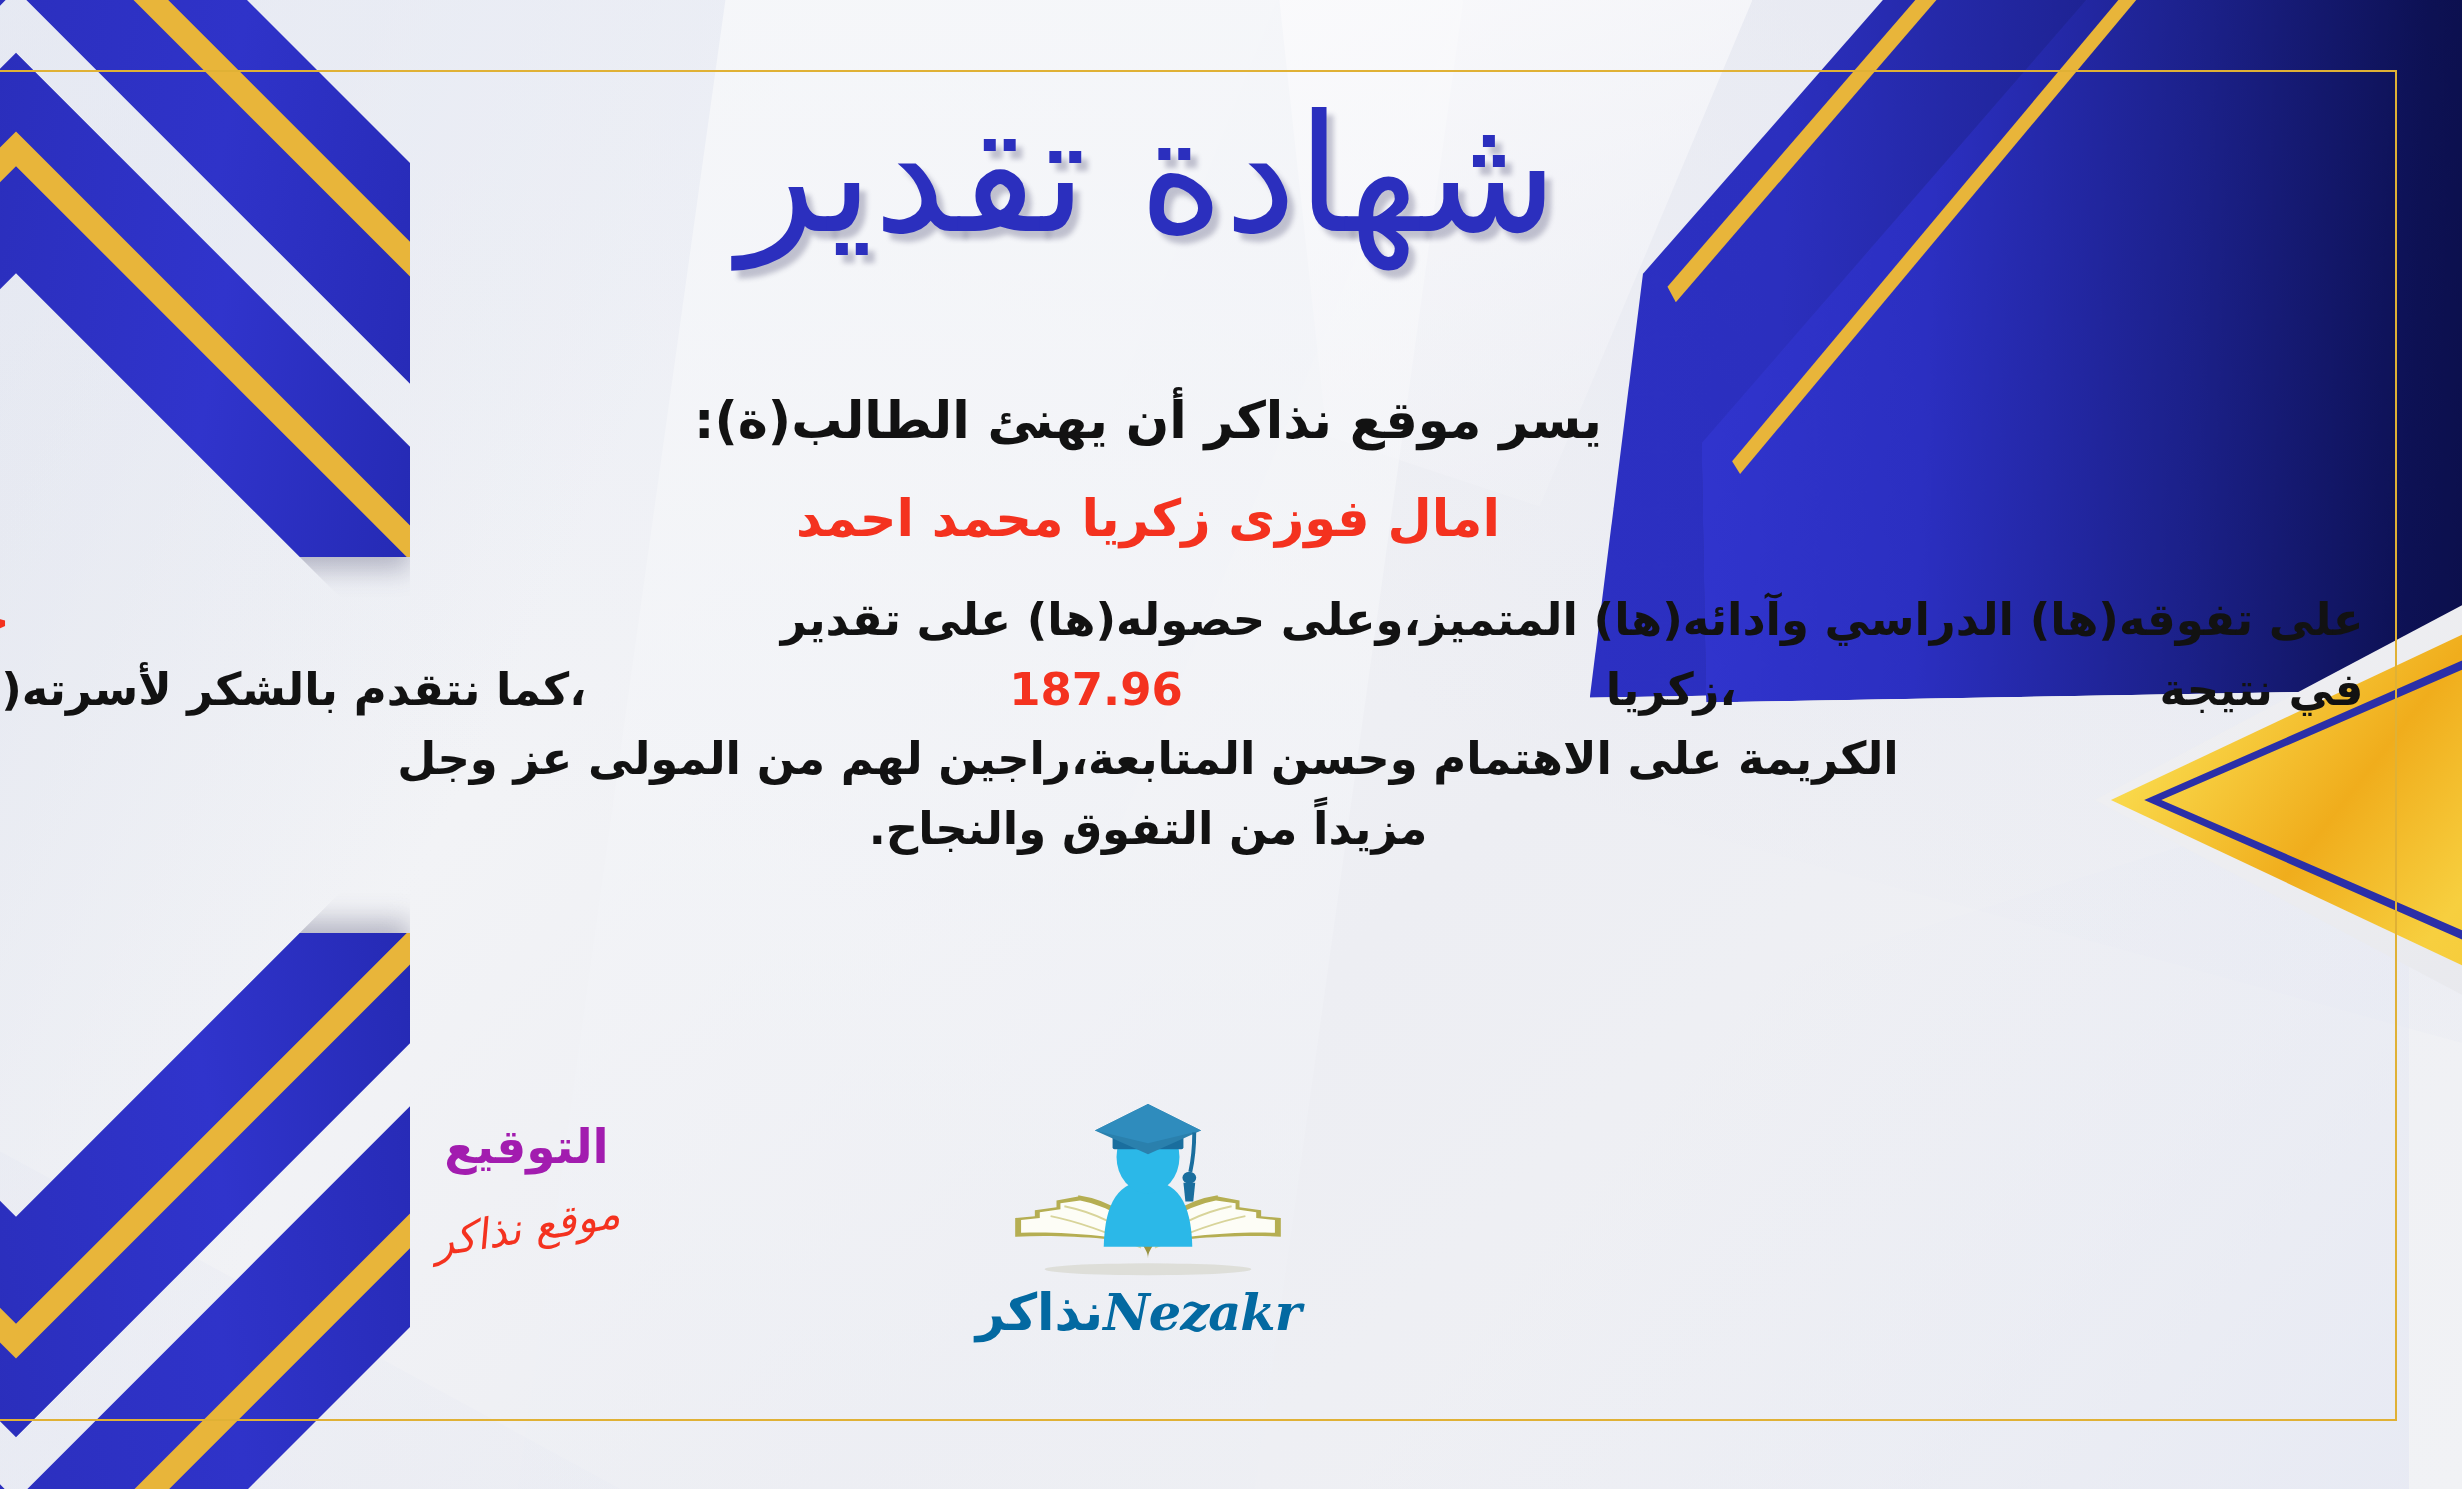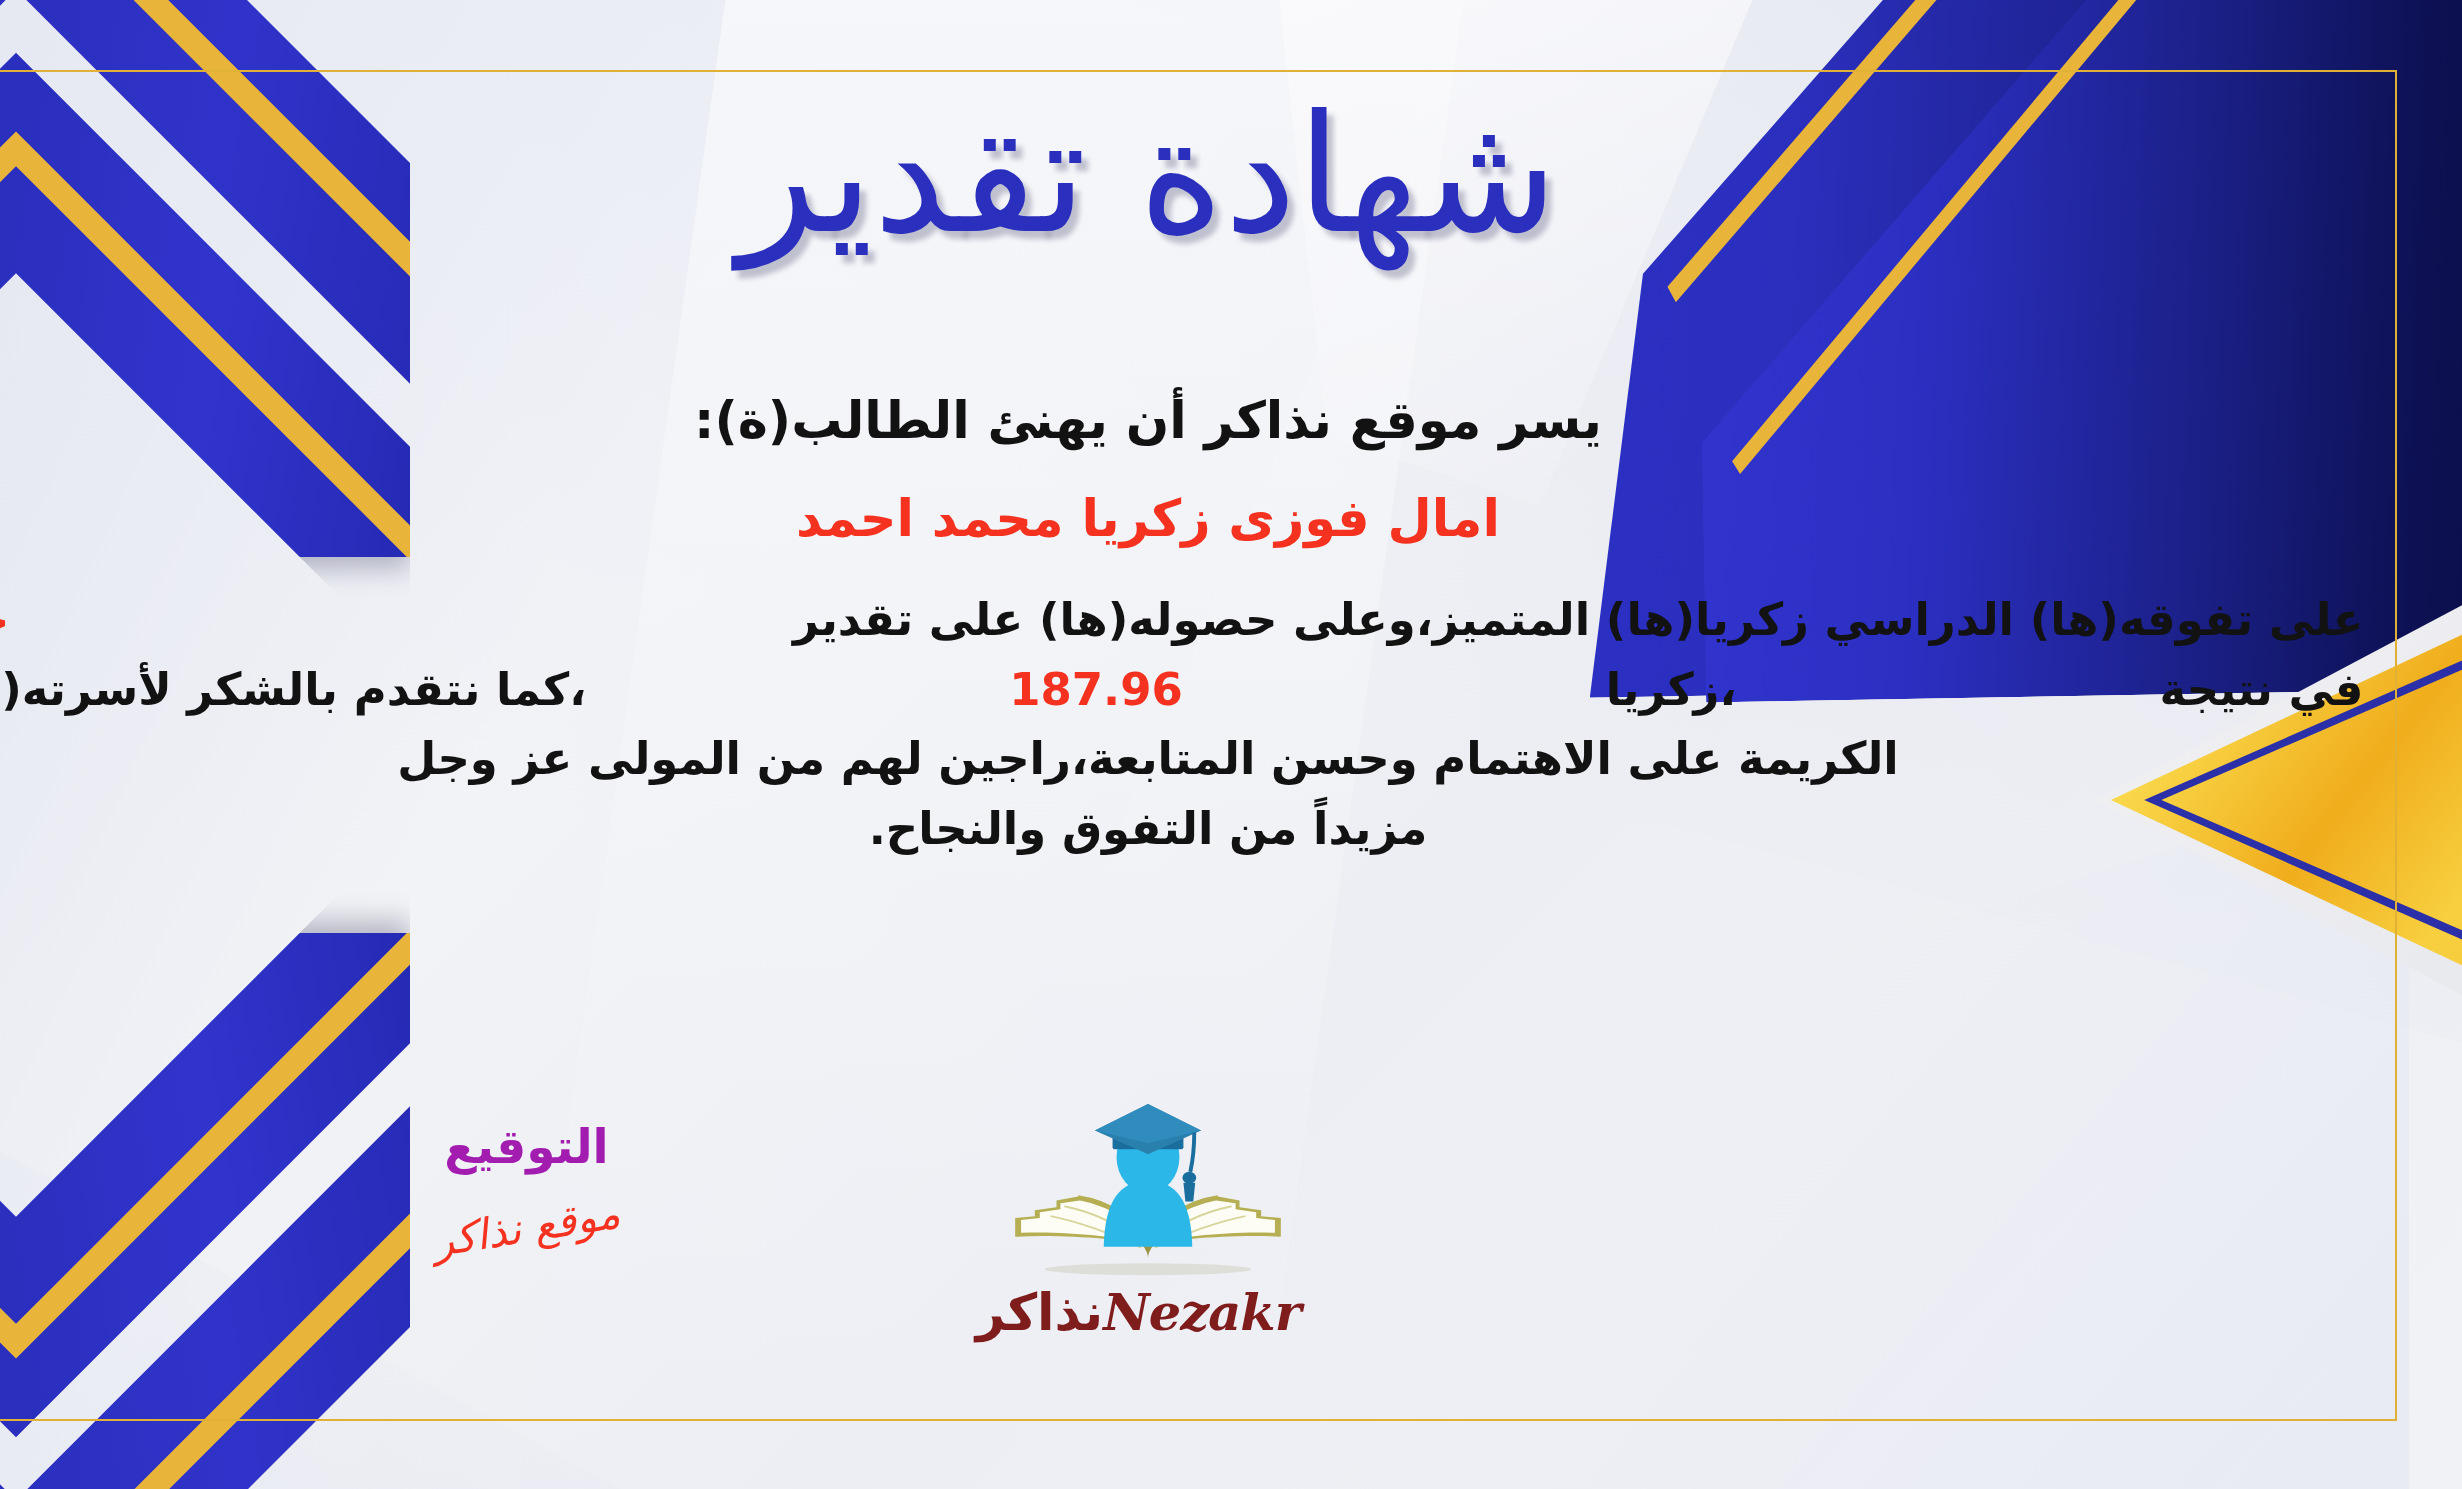--- a/index.html
+++ b/index.html
@@ -129,21 +129,21 @@
 
   .sign-box{position:absolute;right:1689px;top:29.5px;width:355px;text-align:center;direction:rtl;}
   .sign-label{font-size:47px;font-weight:700;color:#a21caf;line-height:1.1;}
   .sign-mark{margin-top:30.5px;font-family:"DejaVu Serif","Liberation Serif",serif;
     font-size:42px;color:#f4321f;font-style:italic;transform:rotate(-9deg);display:inline-block;
     letter-spacing:1px;font-weight:400;}
 
   .logo{position:absolute;left:50%;transform:translateX(-50%);top:4.9px;width:305px;text-align:center;}
   .logo-art{position:relative;width:305px;height:197px;margin:0 auto;}
 
-  .logo-text{margin-top:-5.9px;font-size:51px;font-weight:700;color:#7f1d1d;line-height:1;
+  .logo-text{margin-top:-5.9px;font-size:51px;font-weight:700;color:#0369a1;line-height:1;
     letter-spacing:-1px;direction:rtl;white-space:nowrap;}
   .logo-text .en{font-family:"DejaVu Serif","Liberation Serif",serif;font-style:italic;}
 </style>
 </head>
 <body>
 
 <div id="stage">
 
   <div class="bg-base"></div>
   <div class="facet f1"></div>
@@ -193,21 +193,21 @@
 
     <div class="body-block">
 
       <p class="lead">يسر موقع نذاكر أن يهنئ الطالب(ة):</p>
 
       <p class="student-name">امال فوزى زكريا محمد احمد</p>
 
       <div class="para">
 
         <span class="ln justify">
-          <span>على تفوقه(ها) الدراسي زكريا(ها) المتميز،وعلى حصوله(ها) على تقدير</span>
+          <span>على تفوقه(ها) الدراسي وآدائه(ها) المتميز،وعلى حصوله(ها) على تقدير</span>
           <span class="hl">جيد</span>
         </span>
 
         <span class="ln justify">
           <span>في نتيجة</span>
           <span>،زكريا</span>
           <span class="hl">187.96</span>
           <span>،كما نتقدم بالشكر لأسرته(ها)</span>
         </span>
 

